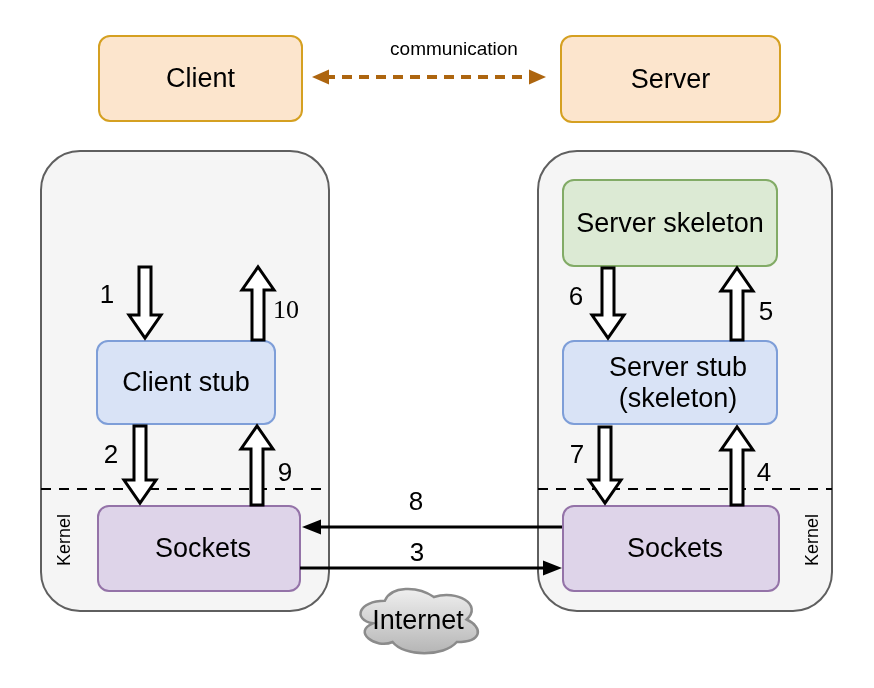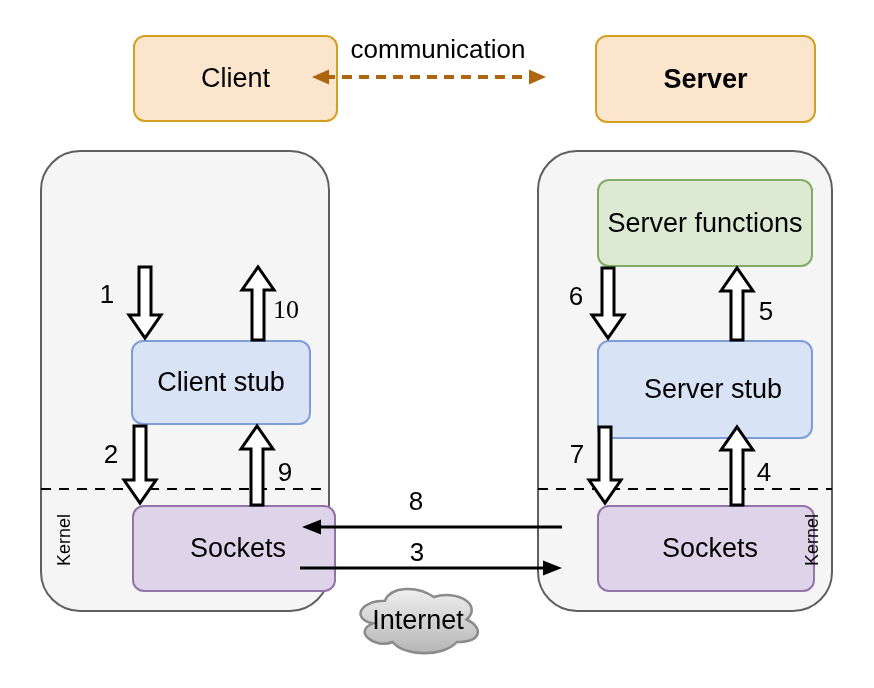--- a/index.html
+++ b/index.html
@@ -9,37 +9,37 @@
   }
   .machine{
     position:absolute;background:#f5f5f5;border:2.5px solid #5f5f5f;
     border-radius:40px;box-sizing:border-box;
   }
   #m-left{left:40px;top:150px;width:290px;height:462px;}
   #m-right{left:537px;top:150px;width:296px;height:462px;}
   .box{
     position:absolute;border-radius:12px;box-sizing:border-box;
     display:flex;align-items:center;justify-content:center;
-    font-size:27px;text-align:center;margin-left:35px;
+    font-size:27px;text-align:center;
   }
   .orange{background:#fce5cd;border:2.5px solid #d5a021;}
   .green {background:#dcead4;border:2.5px solid #82ab66;}
   .blue  {background:#d9e3f6;border:2.5px solid #7e9ed8;}
   .purple{background:#ded4e9;border:2.5px solid #9473a8;padding-left:8px;}
   #b-client{left:98px;top:35px;width:205px;height:87px;}
-  #b-server{left:560px;top:35px;width:221px;height:88px;font-weight:bold;}
+  #b-server{left:560px;top:35px;width:221px;height:88px;}
   #b-cfunc{left:97px;top:179px;width:205px;height:88px;}
   #b-cstub{left:96px;top:340px;width:180px;height:85px;}
   #b-csock{left:97px;top:505px;width:204px;height:87px;}
   #b-sfunc{left:562px;top:179px;width:216px;height:88px;}
-  #b-sstub{left:562px;top:340px;width:216px;height:99px;flex-direction:column;line-height:1.12;padding-left:16px;}
+  #b-sstub{left:562px;top:340px;width:216px;height:85px;flex-direction:column;line-height:1.12;padding-left:16px;}
   #b-ssock{left:562px;top:505px;width:218px;height:87px;}
   .comm-label{
-    position:absolute;left:438px;top:49px;transform:translate(-50%,-50%);
-    font-size:26px;white-space:nowrap;
+    position:absolute;left:454px;top:49px;transform:translate(-50%,-50%);
+    font-size:19px;white-space:nowrap;
   }
   .kernel{
     position:absolute;transform:translate(-50%,-50%) rotate(-90deg);
     font-size:18px;white-space:nowrap;
   }
   #k-left{left:64px;top:540px;}
   #k-right{left:812px;top:540px;}
   .step{
     position:absolute;transform:translate(-50%,-50%);font-size:26px;
   }
@@ -68,24 +68,25 @@
 
   <div class="box blue" id="b-cstub">
     <span>Client stub</span>
   </div>
   <div class="box purple" id="b-csock">
     <span>Sockets</span>
   </div>
   <div class="kernel" id="k-left">Kernel</div>
 
   <div class="box green" id="b-sfunc">
-    <span>Server functions</span>
+    <span>Server skeleton</span>
   </div>
   <div class="box blue" id="b-sstub">
     <span>Server stub</span>
+    <span>(skeleton)</span>
   </div>
   <div class="box purple" id="b-ssock">
     <span>Sockets</span>
   </div>
   <div class="kernel" id="k-right">Kernel</div>
 
   <div class="step" id="s1">1</div>
   <div class="step" id="s2">2</div>
   <div class="step" id="s3">3</div>
   <div class="step" id="s4">4</div>

